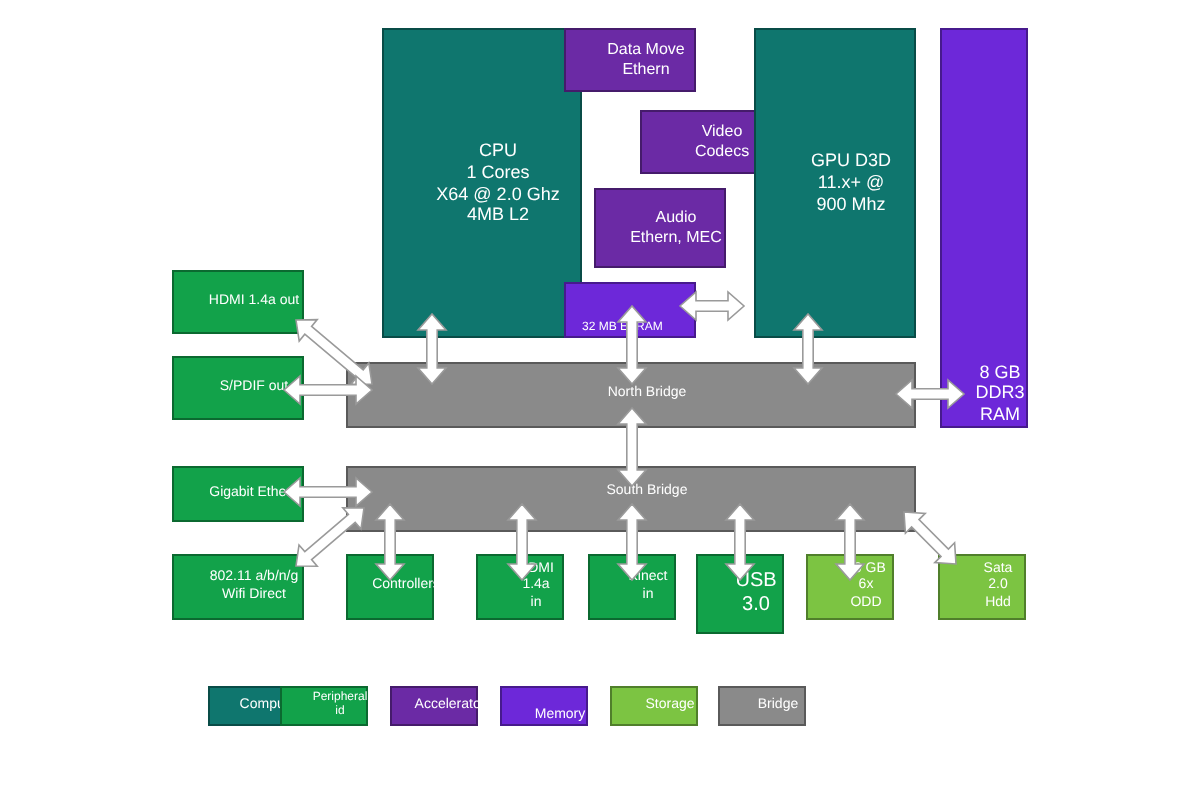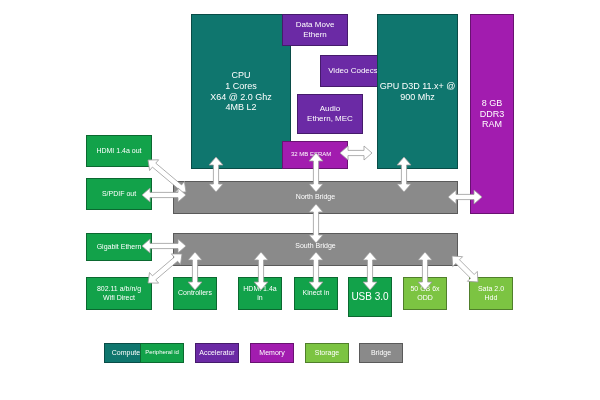--- a/index.html
+++ b/index.html
@@ -1,24 +1,24 @@
 <!DOCTYPE html>
 <html><head>
 <meta charset="utf-8">
 <style>
   html, body { margin:0; padding:0; background:#ffffff; }
   body { width:600px; height:400px; position:relative; overflow:hidden;
          font-family:"Liberation Sans", sans-serif; }
   .box { position:absolute; box-sizing:border-box; display:flex; align-items:center;
          justify-content:center; text-align:center; color:#ffffff;
-         border:1px solid rgba(0,0,0,0.35); line-height:1.2; }
+         border:1px solid rgba(0,0,0,0.35); line-height:1.2;padding-left:16px; }
   .compute { background:#0f766e;margin-left:18px; }
   .periph { background:#12a24a; }
   .accel { background:#6b2aa5; }
-  .memory { background:#a21caf; }
+  .memory { background:#6d28d9;align-items:flex-end; }
   .storage { background:#7cc442; }
   .bridge { background:#8a8a8a; }
   .t8 { font-size:8px; }
   .t7 { font-size:7px; }
   .t6 { font-size:6px; }
   .t9 { font-size:9px; }
   .t10 { font-size:10px; }
   .multiline span { display:block; }
   svg.arrows { position:absolute; left:0; top:0; width:600px; height:400px; pointer-events:none; }
   svg.arrows polygon { fill:#ffffff; stroke:#9a9a9a; stroke-width:0.8; }

